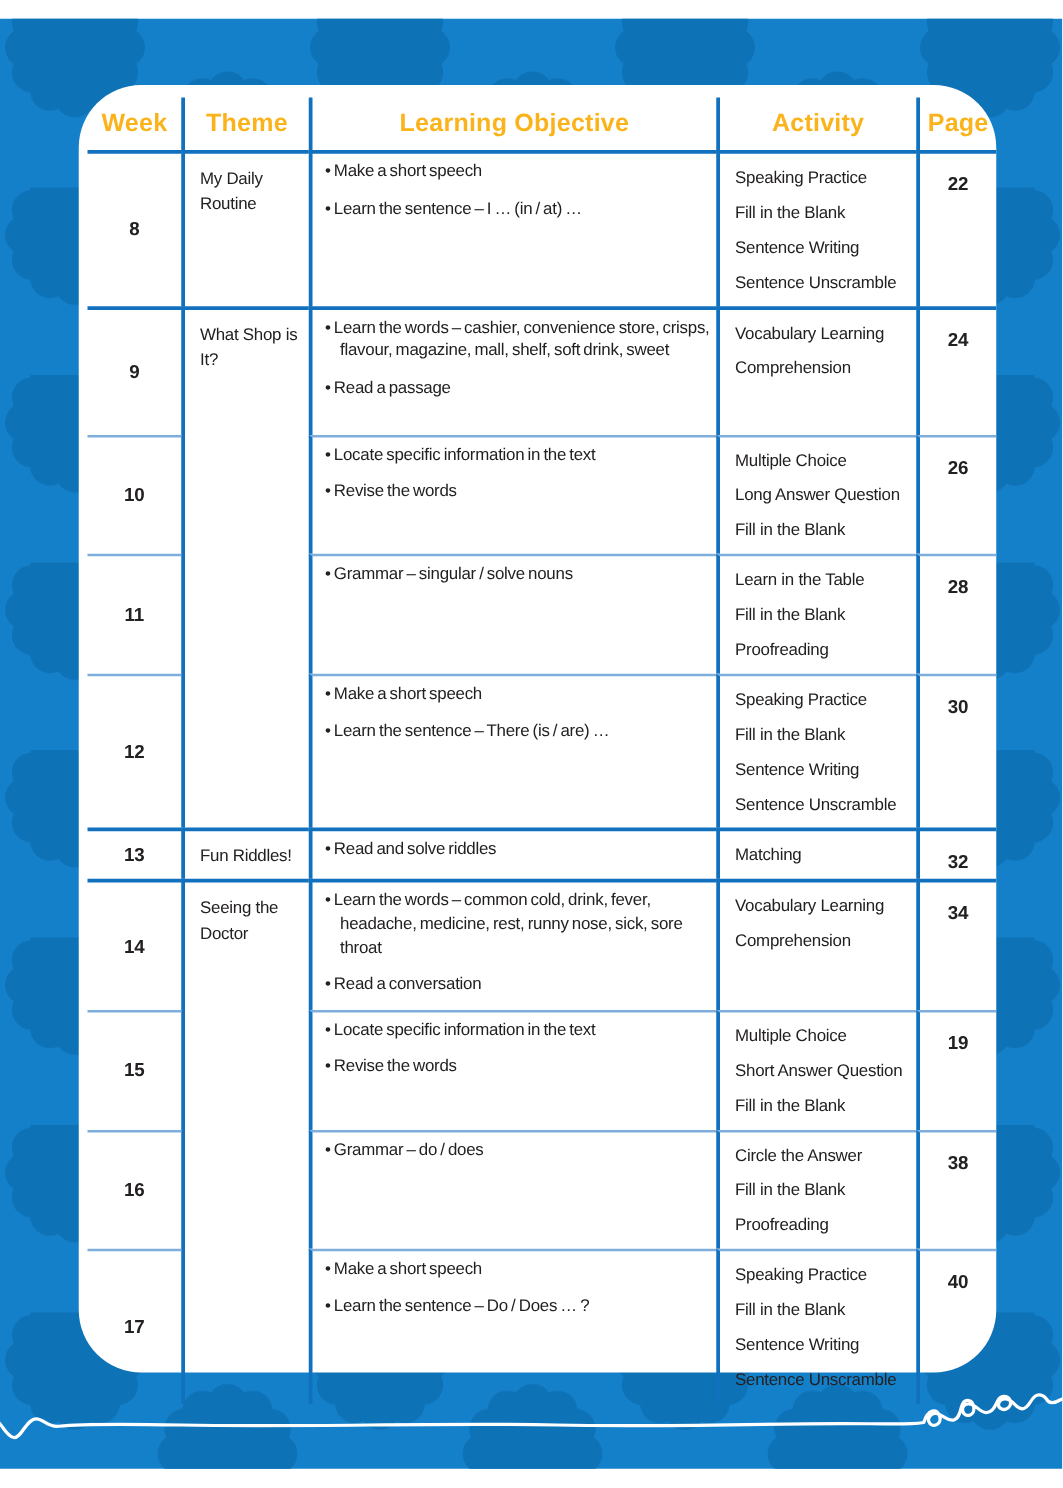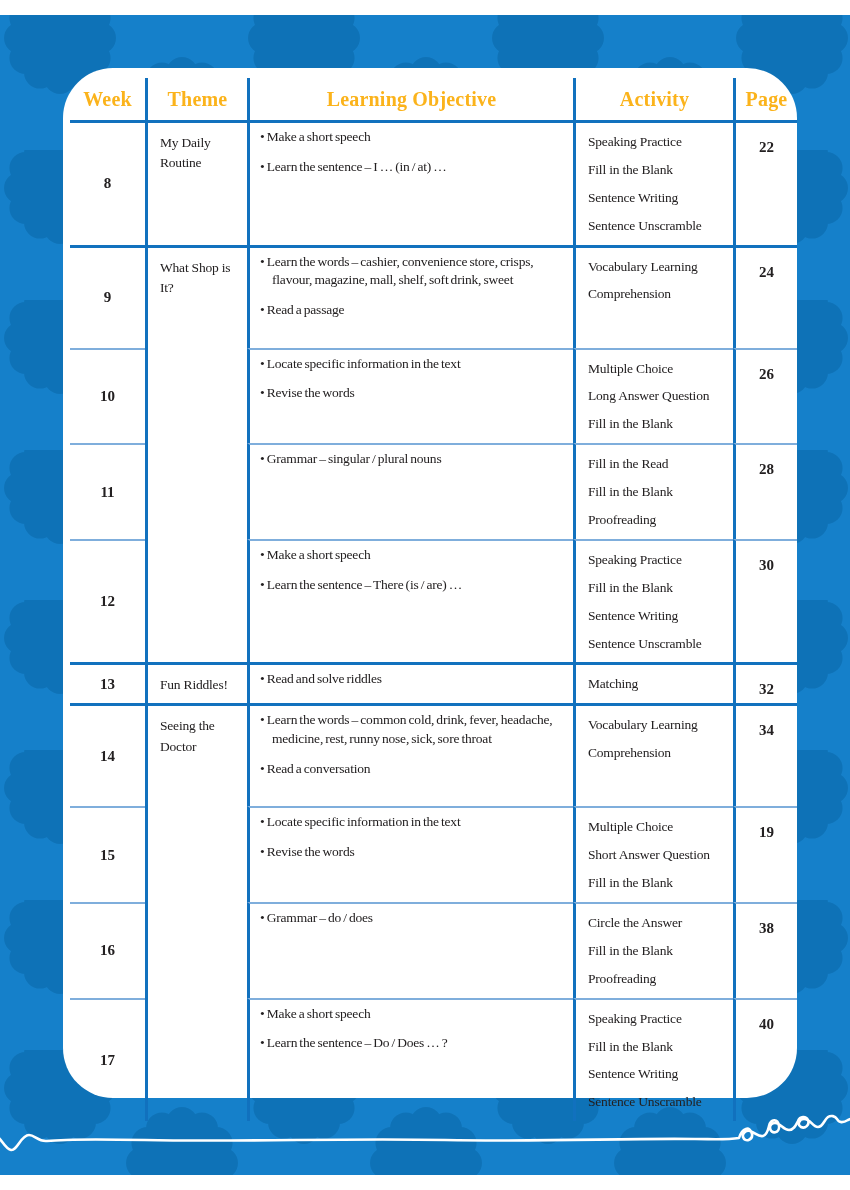--- a/index.html
+++ b/index.html
@@ -2,21 +2,21 @@
 <html style="--bg-blue: #1580CA; --pattern-blue: #0E72B7; --card-white: #FFFFFF; --yellow: #FBB31B; --line-dark: #1171BE; --line-light: #7FAEDC; --ink: #232021; --squiggle: #FFFFFF;"><head>
 <meta charset="utf-8">
 <style>
   :root{
     --bg-blue:#1580CA; --pattern-blue:#0E72B7; --card-white:#FFFFFF;
     --yellow:#FBB31B; --line-dark:#1171BE; --line-light:#7FAEDC;
     --ink:#232021; --squiggle:#FFFFFF;
   }
   html,body{margin:0;padding:0;background:#fff;}
   body{font-family:"Liberation Sans","DejaVu Sans",sans-serif;color:var(--ink);}
-  .stage{position:relative;width:850px;height:1190px;overflow:hidden;background:#fff;font-family:Liberation Serif, serif;}
+  .stage{position:relative;width:850px;height:1190px;overflow:hidden;background:#fff;}
   .bg-svg{position:absolute;left:0;top:0;width:850px;height:1190px;display:block;}
   .bg-rect{fill:var(--bg-blue);}
   .flower{fill:var(--pattern-blue);}
   .squiggle{fill:none;stroke:var(--squiggle);stroke-width:2.6;stroke-linecap:round;stroke-linejoin:round;}
   .card{position:absolute;left:63px;top:68px;width:734px;height:1030px;
         background:var(--card-white);border-radius:50px;}
   table.sched{border-collapse:separate;border-spacing:0;table-layout:fixed;
         width:727px;margin:10px 0 0 7px;}
   col.c-week{width:75px;} col.c-theme{width:102px;} col.c-obj{width:326px;}
   col.c-act{width:160px;} col.c-page{width:64px;}
@@ -131,24 +131,24 @@
             <td class="cell-act bl">
               <div class="act-item">Multiple Choice</div>
               <div class="act-item">Long Answer Question</div>
               <div class="act-item">Fill in the Blank</div>
             </td>
             <td class="cell-page bl">26</td>
           </tr>
           <tr style="height: 90px;">
             <td class="cell-week">11</td>
             <td class="cell-obj bl">
-              <div class="obj-item">• Grammar – singular / plural nouns</div>
-            </td>
-            <td class="cell-act bl">
-              <div class="act-item">Fill in the Read</div>
+              <div class="obj-item">• Grammar – singular / solve nouns</div>
+            </td>
+            <td class="cell-act bl">
+              <div class="act-item">Learn in the Table</div>
               <div class="act-item">Fill in the Blank</div>
               <div class="act-item">Proofreading</div>
             </td>
             <td class="cell-page bl">28</td>
           </tr>
           <tr style="height: 120px;">
             <td class="cell-week">12</td>
             <td class="cell-obj bl">
               <div class="obj-item">• Make a short speech</div>
               <div class="obj-item">• Learn the sentence – There (is / are) …</div>

